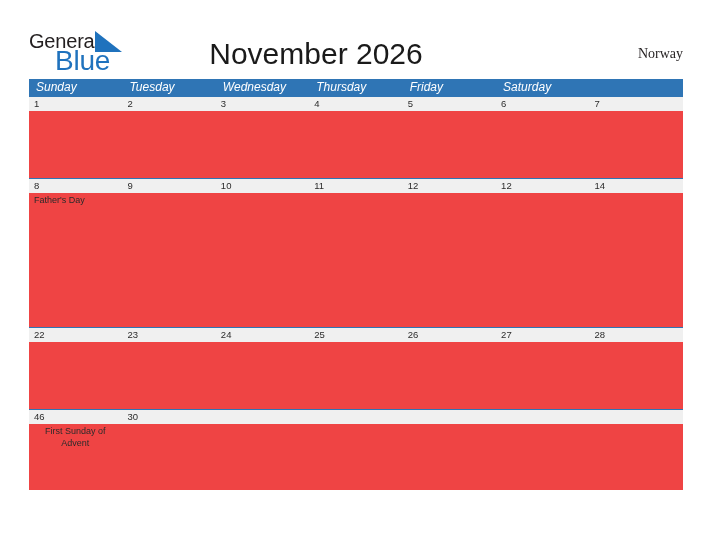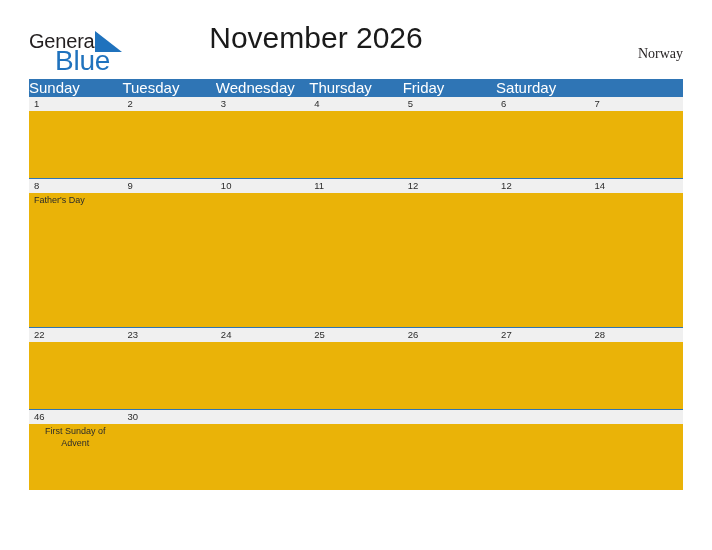--- a/index.html
+++ b/index.html
@@ -61,21 +61,21 @@
     left: 66px;
     top: 1px;
     width: 27px;
     height: 21px;
   }
   .logo-mark svg { display: block; }
 
   .cal-title {
     position: absolute;
     left: 0;
-    top: 20px;
+    top: 36px;
     width: 632px;
     text-align: center;
     font-size: 30px;
     line-height: 36px;
     color: #1a1a1a;
     font-weight: normal;
     letter-spacing: 0px;
     margin: 0;
   }
   .country {
@@ -98,26 +98,27 @@
   }
   .weekday-row {
     display: flex;
     width: 654px;
     height: 17px;
     background: #2f75b5;
   }
   .weekday {
     width: 93.43px;
     box-sizing: border-box;
-    padding-left: 0;
-    font-size: 15px;
+    padding-left: 7px;
+    font-size: 12px;
     line-height: 17px;
     color: #ffffff;
     white-space: nowrap;
     overflow: hidden;
+    font-style: italic;
   }
 
   .week-row {
     width: 654px;
     position: relative;
   }
   .week-row .daynum-band {
     display: flex;
     width: 654px;
     height: 14px;
@@ -135,21 +136,21 @@
     font-size: 9.5px;
     line-height: 14px;
     color: #2b2b2b;
     white-space: nowrap;
     overflow: hidden;
   }
   .events-band {
     display: flex;
     width: 654px;
     height: 67px;
-    background: #eab308;
+    background: #ef4444;
   }
   .week-row.last .events-band {
     height: 66px;
     text-align: center;
   }
   .event-cell {
     width: 93.43px;
     box-sizing: border-box;
     padding: 2px 6px 0 5px;
   }

